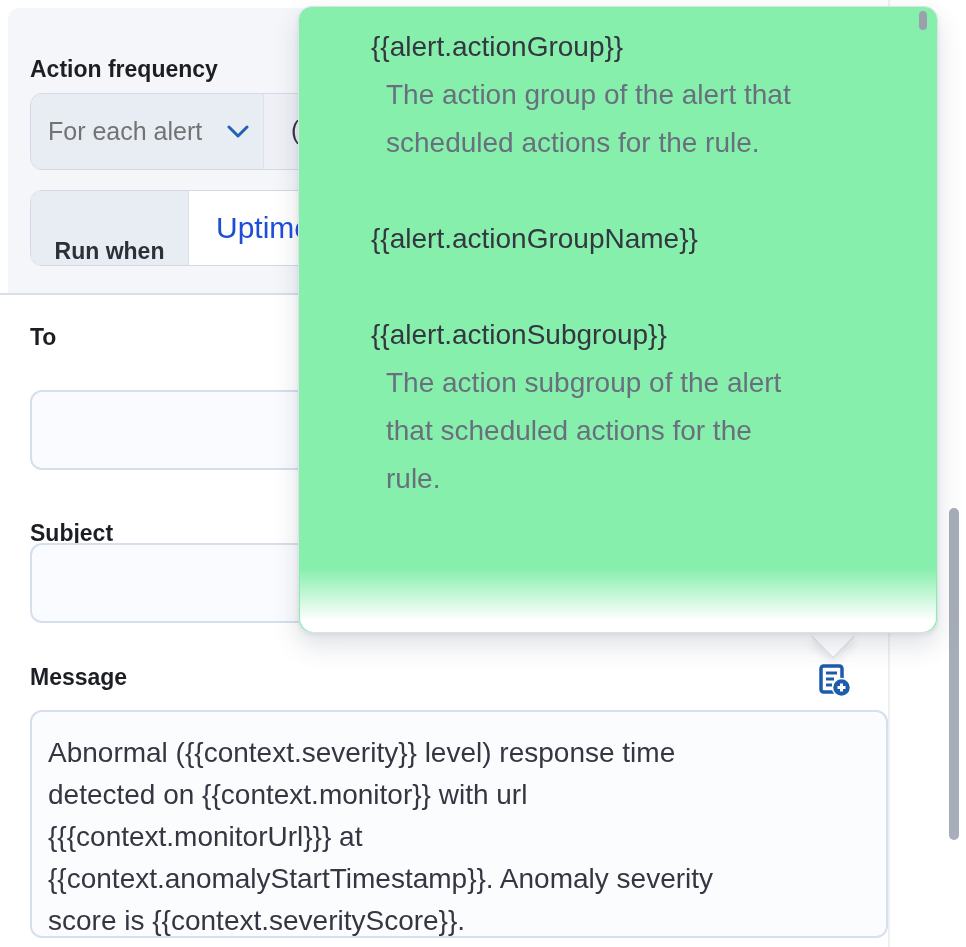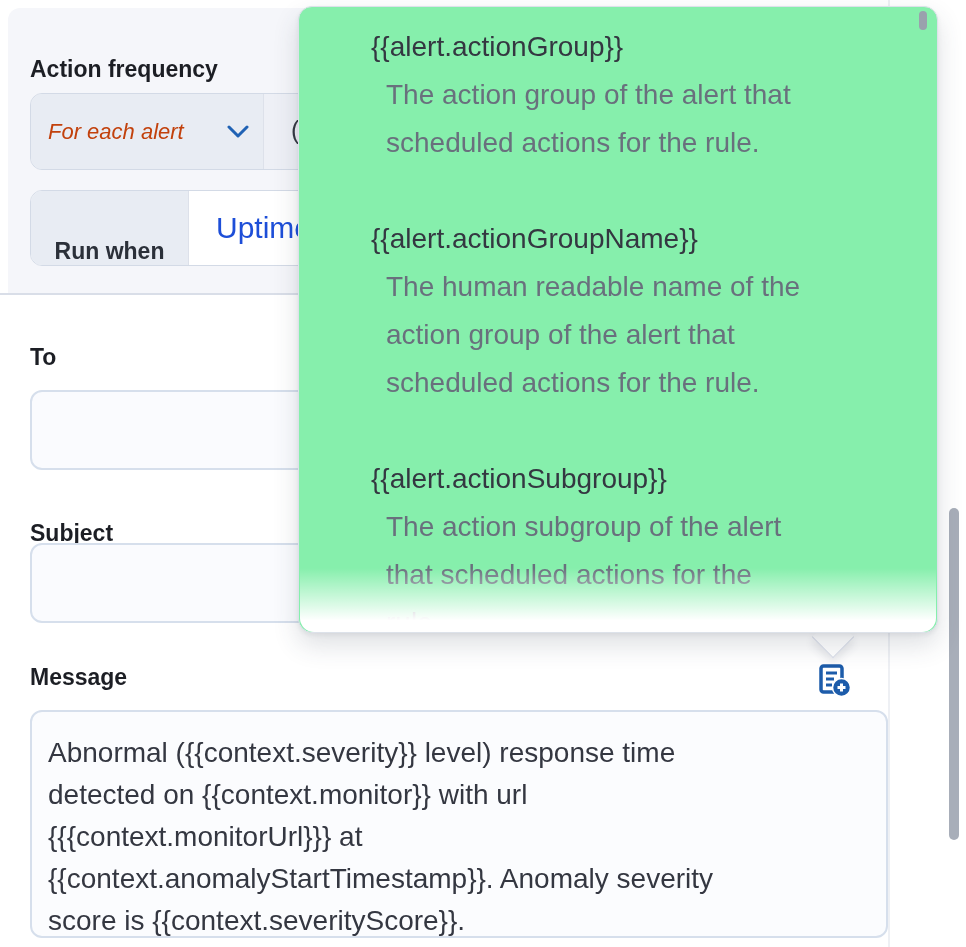--- a/index.html
+++ b/index.html
@@ -18,32 +18,32 @@
   .freq-panel { left:8px; top:8px; width:880px; height:285px; background:#f5f6fa; border-radius:12px 12px 0 0; }
 
   .section-title { left:30px; top:56px; font-size:23px; font-weight:bold; color:#1c1e24; line-height:26px; }
 
   .control { left:30px; width:858px; border:1px solid #d3dae6; border-radius:12px; overflow:hidden; display:flex; align-items:stretch; background:#eef0f6; }
   .control-1 { top:93px; height:77px; }
   .control-2 { top:190px; height:76px; background:#ffffff; }
   .seg-left { background:#e8ecf3; border-right:1px solid #dde1ea; display:flex; align-items:center; }
   .c1-left { width:233px; padding:0 14px 0 17px; justify-content:space-between; }
   .c2-left { width:158px; justify-content:center;align-items:flex-end; }
-  .notify-value { font-size:22px; color:#c2410c;font-style:italic; }
+  .notify-value { font-size:25px; color:#737373; }
   .chevron { width:22px; height:13px; flex:0 0 auto; }
   .c1-right { flex:1; position:relative; background:#eef0f6; }
   .occluded-fragment { position:absolute; left:27px; top:50%; transform:translateY(-54%); font-size:25px; color:#343741; }
   .runwhen-label { font-size:23px; font-weight:bold; color:#2b3039; }
   .c2-right { flex:1; display:flex; align-items:center; background:#ffffff; padding-left:27px; }
   .runwhen-value { font-size:30px; color:#1d4ed8; white-space:nowrap; }
 
   .divider { left:0; top:293px; width:888px; height:2px; background:#d9dee8; }
 
   .field-label { left:30px; font-size:23px; font-weight:bold; color:#1c1e24; line-height:26px; }
-  .lbl-to { top:344px;text-align:right; }
+  .lbl-to { top:324px;text-align:right; }
   .lbl-subject { top:520px;text-align:center; }
   .lbl-message { top:658px;margin-top:6px; }
 
   .text-input {
     left:30px; width:858px; height:80px; border:2px solid #d6dfec; border-radius:12px;
     background:#fafbfe; font-family:inherit; font-size:28px; color:#343741; padding:0 16px; outline:none;
   }
   .input-to { top:390px; }
   .input-subject { top:543px; }
 
@@ -142,21 +142,20 @@
 
   <div class="abs popover-arrow"></div>
   <div class="abs popover">
     <div class="popover-content">
       <div class="var-item">
         <div class="var-name">{{alert.actionGroup}}</div>
         <div class="var-desc">The action group of the alert that scheduled actions for the rule.</div>
       </div>
       <div class="var-item">
         <div class="var-name">{{alert.actionGroupName}}</div>
-        <div class="var-desc">The human readable name of the action group of the alert that scheduled actions for the rule.</div>
       </div>
       <div class="var-item">
         <div class="var-name">{{alert.actionSubgroup}}</div>
         <div class="var-desc">The action subgroup of the alert that scheduled actions for the rule.</div>
       </div>
     </div>
     <div class="popover-scroll-thumb"></div>
     <div class="popover-fade"></div>
   </div>
 

